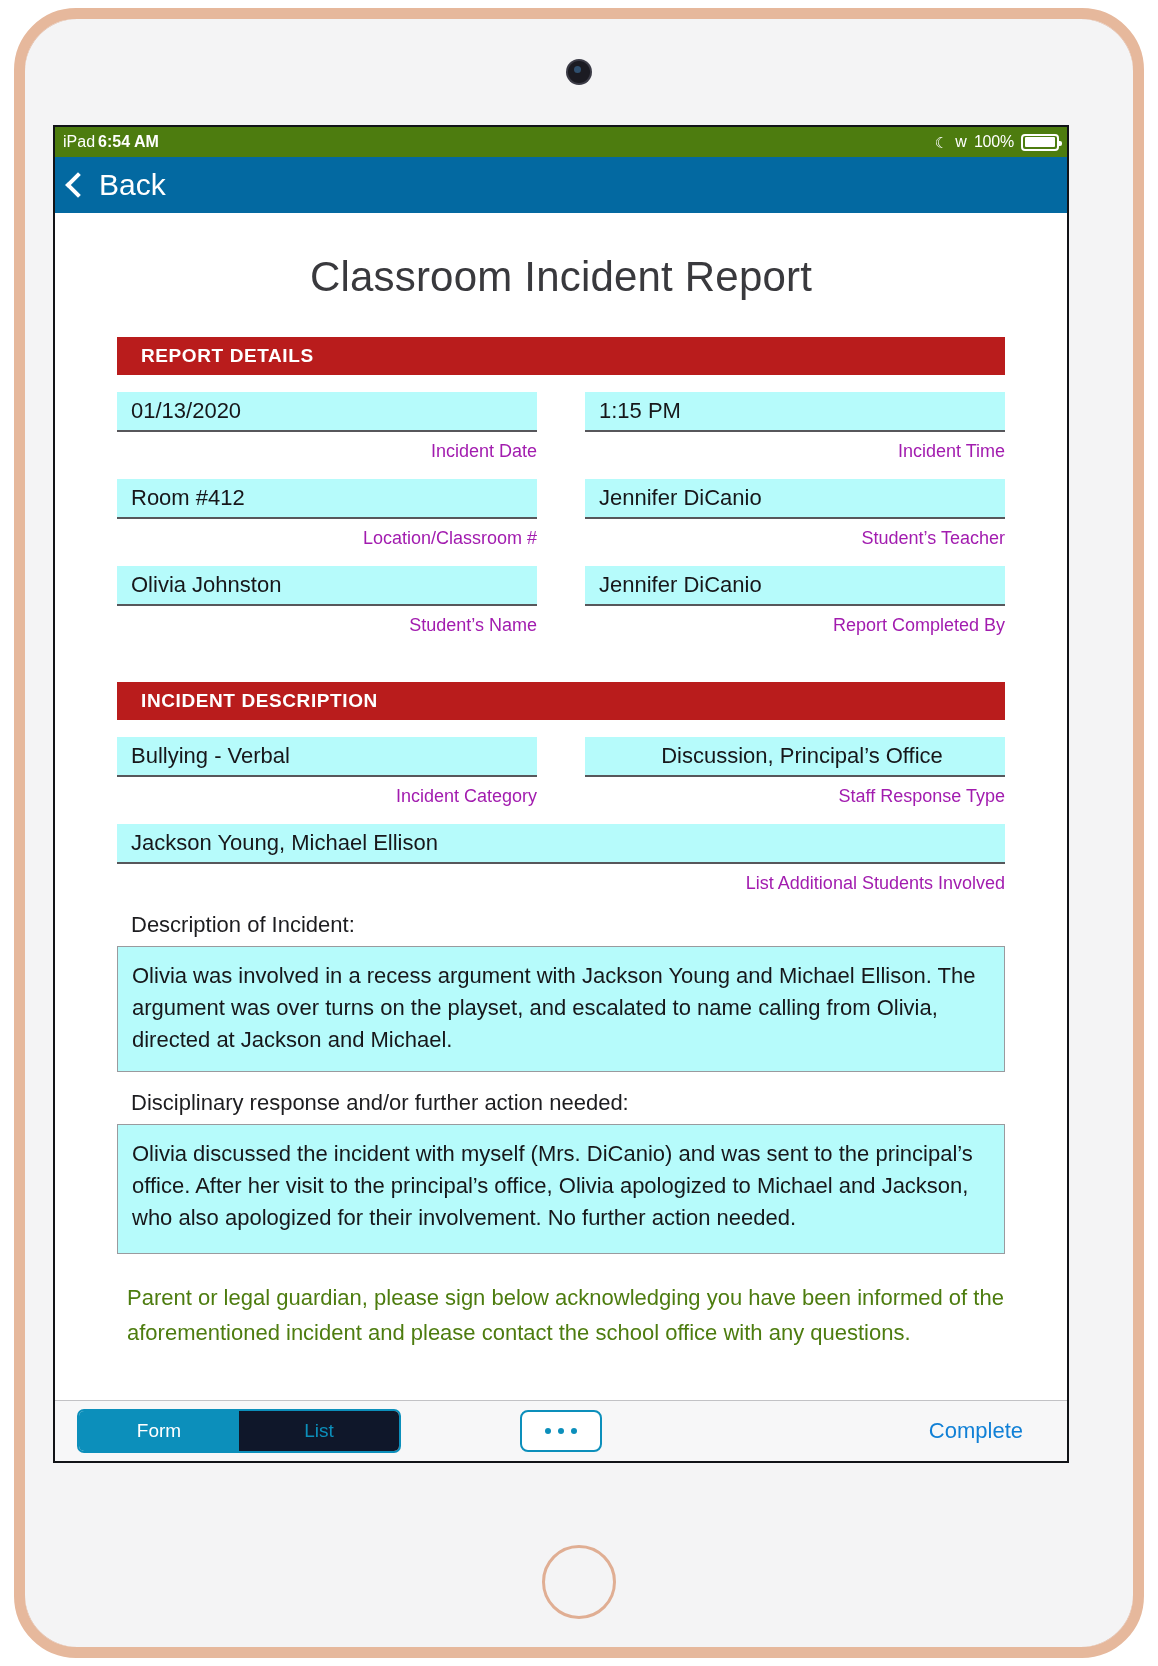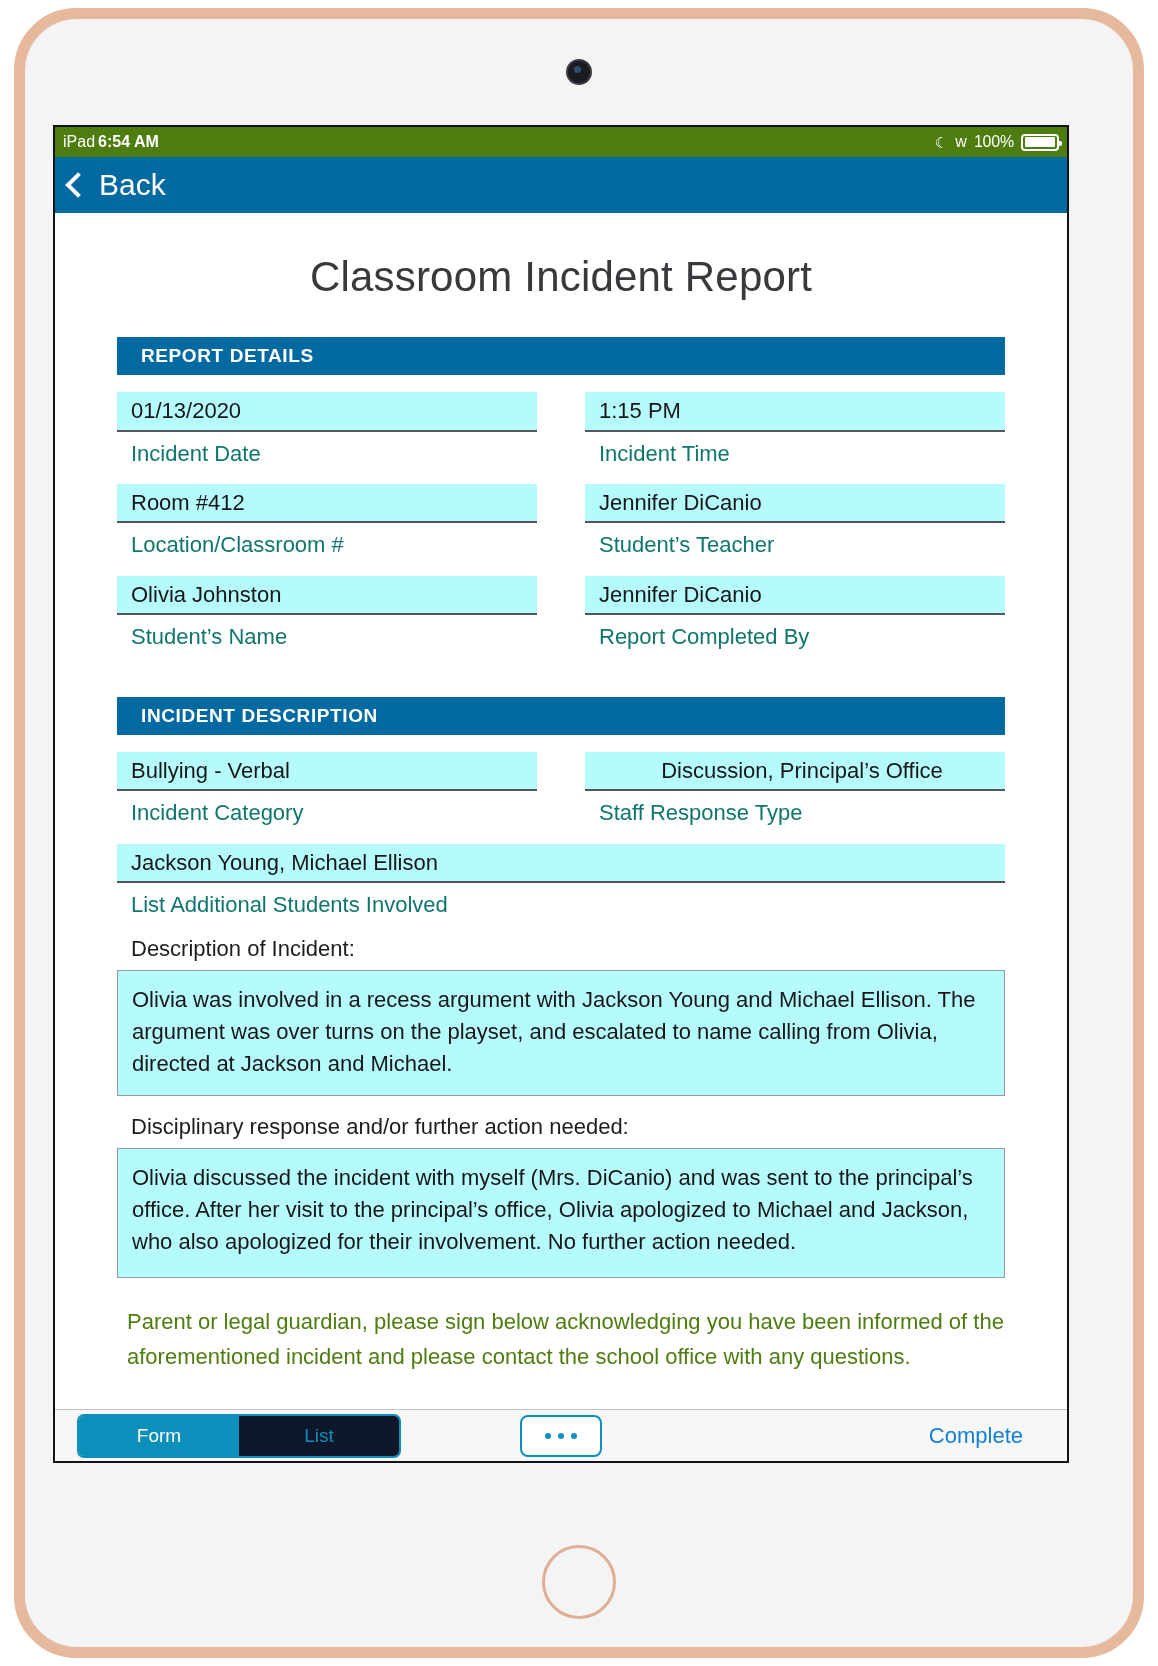--- a/index.html
+++ b/index.html
@@ -189,21 +189,21 @@
   .form-title {
     text-align: center;
     font-size: 42px;
     color: #39393d;
     margin: 40px 0 0 0;
     font-weight: normal;
     letter-spacing: 0.2px;
   }
 
   .section-header {
-    background: #0369a1;
+    background: #b91c1c;
     color: #ffffff;
     font-size: 19px;
     font-weight: bold;
     letter-spacing: 0.6px;
     padding: 8px 0 8px 24px;
     margin-top: 36px;
   }
   .section-header.desc { margin-top: 46px; }
 
   .row {
@@ -218,24 +218,25 @@
     border-bottom: 2px solid #57575b;
     font-size: 22px;
     color: #17171a;
     padding: 5px 0 5px 14px;
     min-height: 24px;
     box-sizing: content-box;
     line-height: 1.25;
   }
   .field-value.right { text-align: center; }
   .field-label {
-    font-size: 22px;
-    color: #0f766e;
+    font-size: 18px;
+    color: #a21caf;
     padding: 9px 0 0 14px;
     line-height: 1.2;
+    text-align: right;
   }
 
   .block-label {
     font-size: 22px;
     color: #1d1d20;
     padding: 18px 0 8px 14px;
   }
 
   .textarea {
     background: #b6fbfb;
@@ -252,21 +253,21 @@
   .ack-text {
     font-size: 22px;
     color: #4d7c0f;
     line-height: 1.58;
     margin-top: 27px;
     padding-left: 10px;
   }
 
   
   .toolbar {
-    height: 52px;
+    height: 61px;
     background: #f7f7f8;
     border-top: 1px solid #c2c2c5;
     display: flex;
     align-items: center;
     padding: 0 22px;
     box-sizing: border-box;
     flex: none;
     position: relative;
   }
   .segmented {

